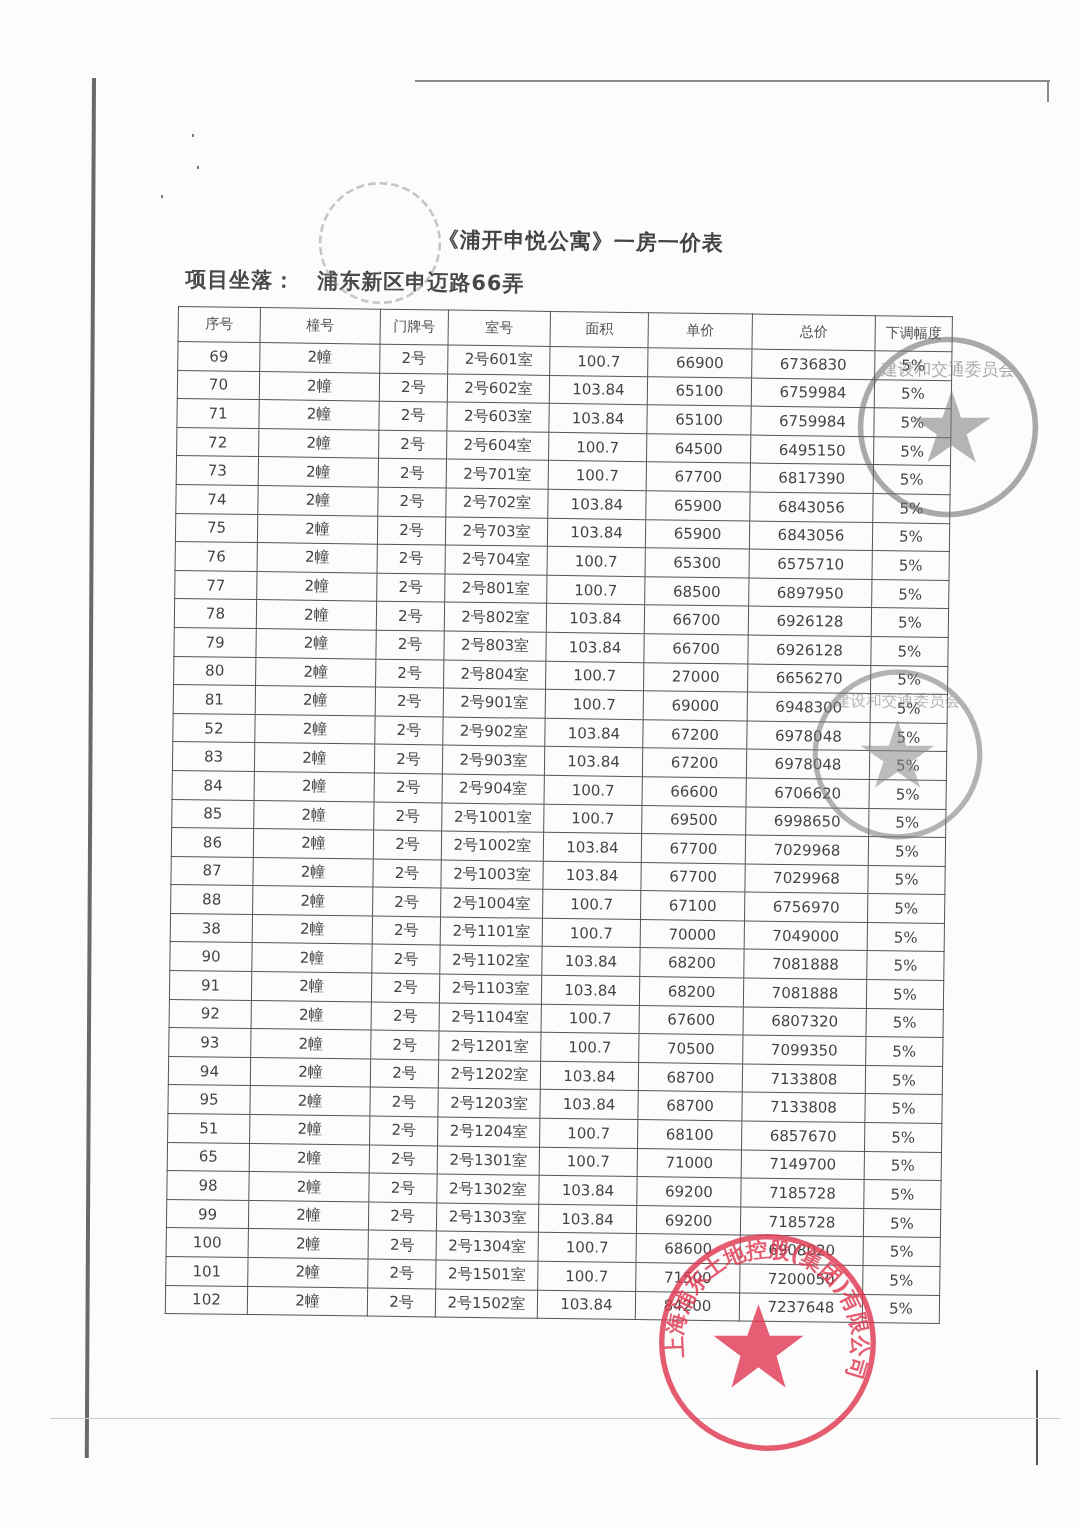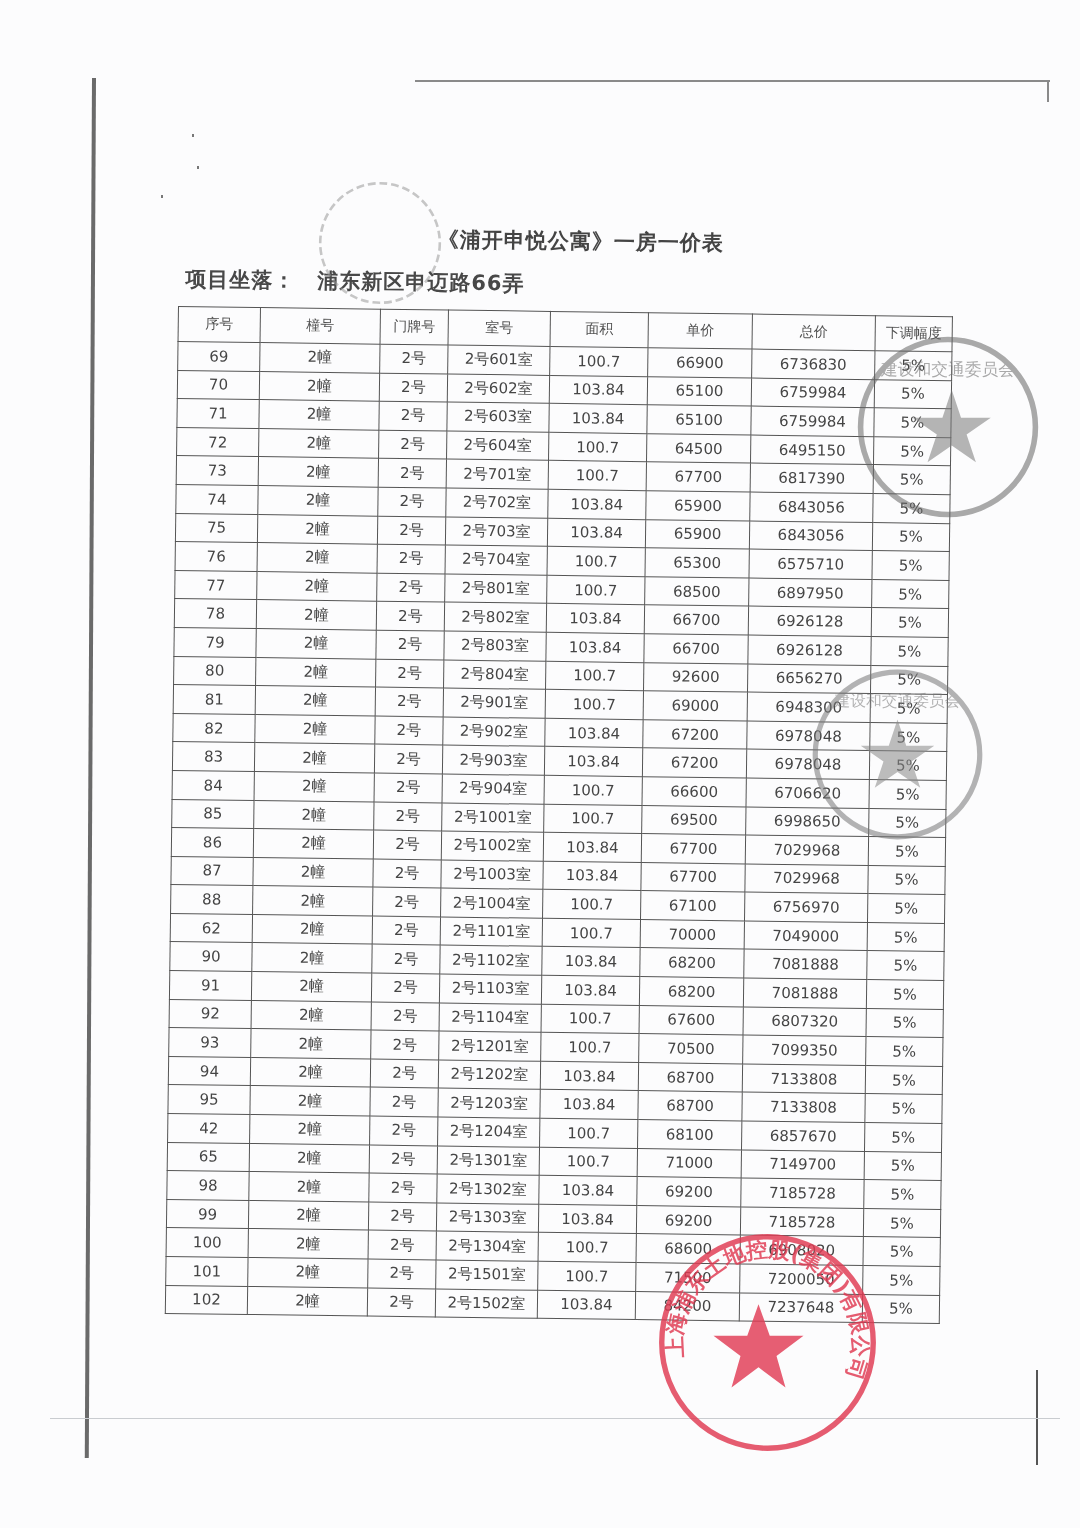--- a/index.html
+++ b/index.html
@@ -185,36 +185,36 @@
           <td>66700</td>
           <td>6926128</td>
           <td>5%</td>
         </tr>
         <tr>
           <td>80</td>
           <td>2幢</td>
           <td>2号</td>
           <td>2号804室</td>
           <td>100.7</td>
-          <td>92600</td>
+          <td>27000</td>
           <td>6656270</td>
           <td>5%</td>
         </tr>
         <tr>
           <td>81</td>
           <td>2幢</td>
           <td>2号</td>
           <td>2号901室</td>
           <td>100.7</td>
           <td>69000</td>
           <td>6948300</td>
           <td>5%</td>
         </tr>
         <tr>
-          <td>82</td>
+          <td>52</td>
           <td>2幢</td>
           <td>2号</td>
           <td>2号902室</td>
           <td>103.84</td>
           <td>67200</td>
           <td>6978048</td>
           <td>5%</td>
         </tr>
         <tr>
           <td>83</td>
@@ -270,21 +270,21 @@
           <td>88</td>
           <td>2幢</td>
           <td>2号</td>
           <td>2号1004室</td>
           <td>100.7</td>
           <td>67100</td>
           <td>6756970</td>
           <td>5%</td>
         </tr>
         <tr>
-          <td>62</td>
+          <td>38</td>
           <td>2幢</td>
           <td>2号</td>
           <td>2号1101室</td>
           <td>100.7</td>
           <td>70000</td>
           <td>7049000</td>
           <td>5%</td>
         </tr>
         <tr>
           <td>90</td>
@@ -340,21 +340,21 @@
           <td>95</td>
           <td>2幢</td>
           <td>2号</td>
           <td>2号1203室</td>
           <td>103.84</td>
           <td>68700</td>
           <td>7133808</td>
           <td>5%</td>
         </tr>
         <tr>
-          <td>42</td>
+          <td>51</td>
           <td>2幢</td>
           <td>2号</td>
           <td>2号1204室</td>
           <td>100.7</td>
           <td>68100</td>
           <td>6857670</td>
           <td>5%</td>
         </tr>
         <tr>
           <td>65</td>

